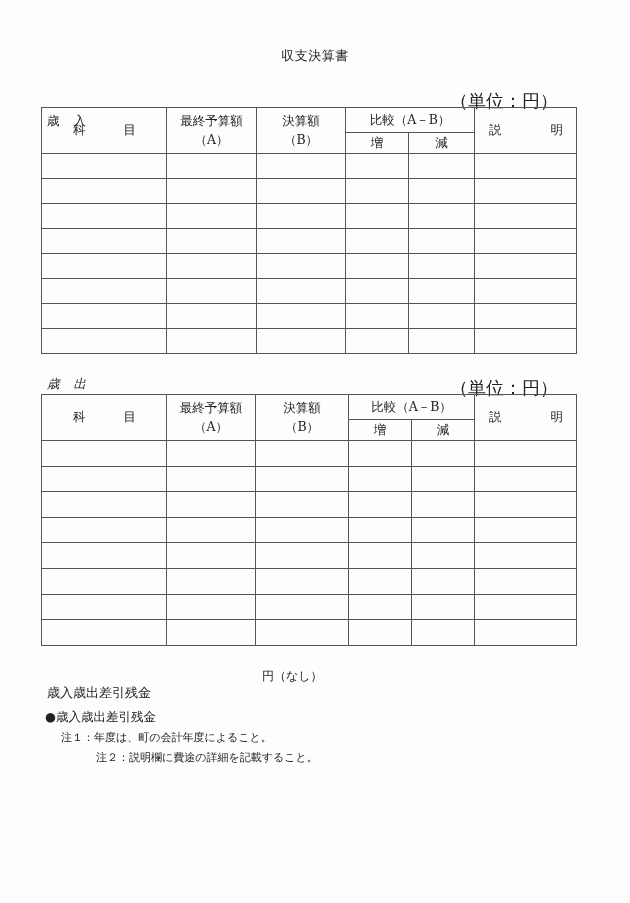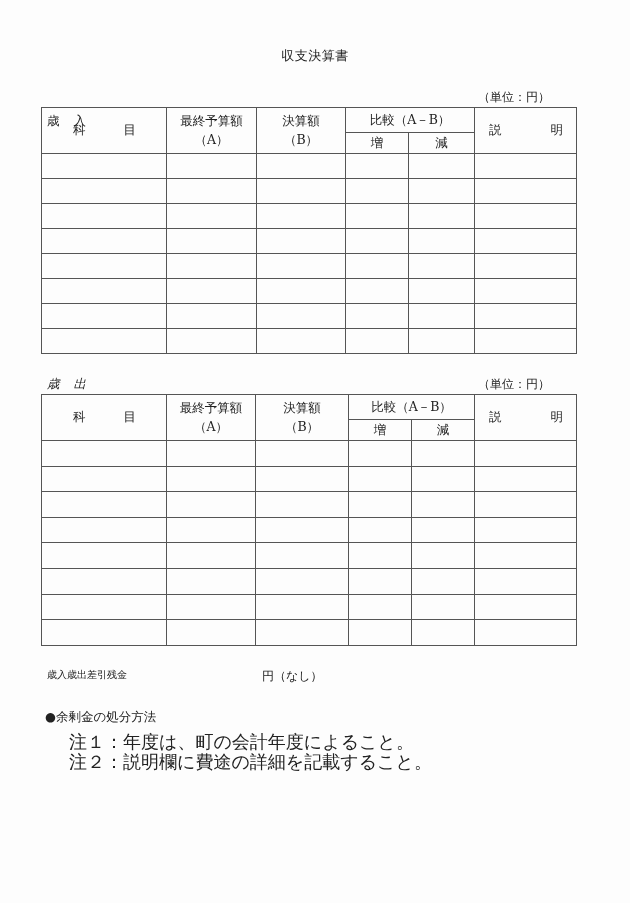--- a/index.html
+++ b/index.html
@@ -5,36 +5,36 @@
     html, body { margin: 0; padding: 0; }
     body {
       width: 630px; height: 903px; background: #fdfdfd; position: relative;
       font-family: "DejaVu Serif", "Liberation Serif", serif; color: #222;
       font-size: 12px; overflow: hidden;
     }
     .abs { position: absolute; white-space: nowrap; }
     .title { left: 0; width: 630px; top: 47px; text-align: center; font-size: 13px; letter-spacing: 0.5px; }
     .section-label { left: 47px; font-size: 12.5px; }
     .section-label .gap { display: inline-block; width: 14px; }
-    .unit-label { right: 80px; font-size: 12px; }
+    .unit-label { right: 72px; font-size: 18px; }
     table.ledger {
       position: absolute; left: 41px; width: 535px; border-collapse: collapse;
       table-layout: fixed;
     }
     table.ledger td, table.ledger th {
       border: 1px solid #555; padding: 0; font-weight: normal; font-size: 12.5px;
       text-align: center; vertical-align: middle; line-height: 1.45;
     }
     table.ledger th.sub { height: 20px; }
     .subject-head { display: flex; justify-content: space-between; padding: 0 30px 0 31px; }
     .expl-head { display: flex; justify-content: space-between; padding: 0 13px 0 14px; }
-    .balance { left: 47px; top: 668px; font-size: 10px; }
+    .balance { left: 47px; top: 684px; font-size: 13px; }
     .balance-val { left: 262px; top: 668px; font-size: 12px; }
     .notes-head { left: 45px; top: 709px; font-size: 12.5px; }
-    .note { left: 69px; font-size: 18px; }
+    .note { left: 61px; font-size: 11px; }
   </style>
 </head>
 <body>
 
 <div class="abs title">収支決算書</div>
 
 <div class="abs section-label" style="top:89px;margin-top:24px;">
   <span>歳</span><span class="gap"></span><span>入</span>
 </div>
 <div class="abs unit-label" style="top:89px;">（単位：円）</div>
@@ -252,15 +252,15 @@
         <td></td>
         <td></td>
         <td></td>
       </tr>
     </tbody>
 </table>
 
 <div class="abs balance">歳入歳出差引残金</div>
 <div class="abs balance-val">円（なし）</div>
 
-<div class="abs notes-head">●余剰金の処分方法</div>
+<div class="abs notes-head">●歳入歳出差引残金</div>
 <div class="abs note" style="top:730px;">注１：年度は、町の会計年度によること。</div>
-<div class="abs note" style="top:750px;">注２：説明欄に費途の詳細を記載すること。</div>
+<div class="abs note" style="top:750px;margin-left:35px;">注２：説明欄に費途の詳細を記載すること。</div>
 
 </body></html>

